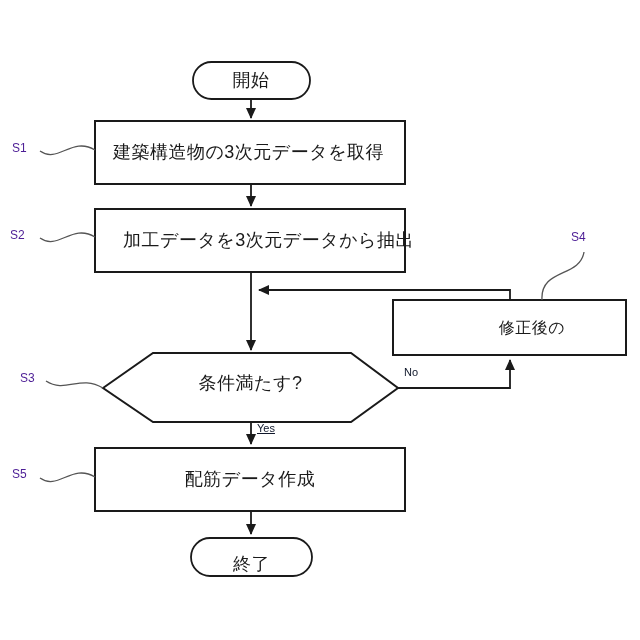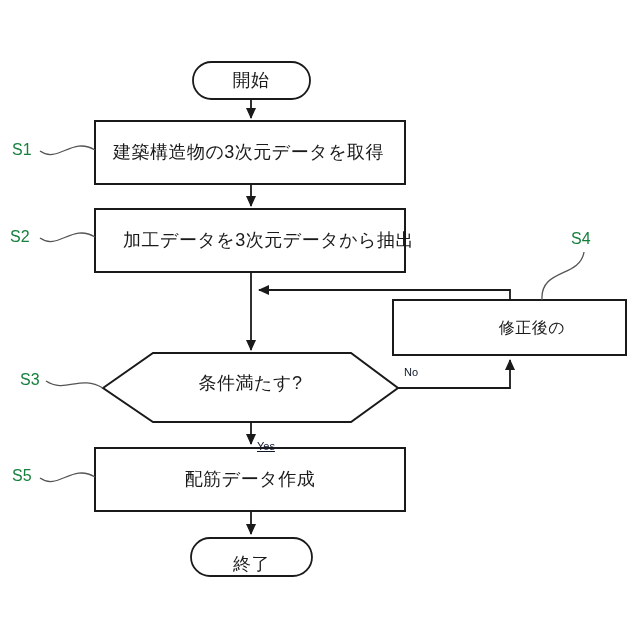--- a/index.html
+++ b/index.html
@@ -33,22 +33,22 @@
     line-height: 1.2;
     white-space: nowrap;
   }
   .node-label.two-line {
     flex-direction: column;
     font-size: 16px;
     line-height: 1.25;
   }
   .step-label {
     position: absolute;
-    font-size: 16px;
-    color: #15803d;
+    font-size: 12px;
+    color: #4c1d95;
     white-space: nowrap;
   }
   .edge-label {
     position: absolute;
     font-size: 11px;
     color: #0f172a;
     white-space: nowrap;
   }
 </style>
 </head>
@@ -103,16 +103,16 @@
   <div class="node-label" style="left:95px; top:448px; width:310px; height:63px;">配筋データ作成</div>
 
   <div class="node-label" style="left:191px; top:538px; width:121px; height:54px;">終了</div>
 
   <div class="step-label" style="left:12px; top:141px;">S1</div>
   <div class="step-label" style="left:10px; top:228px;">S2</div>
   <div class="step-label" style="left:20px; top:371px;">S3</div>
   <div class="step-label" style="left:571px; top:230px;">S4</div>
   <div class="step-label" style="left:12px; top:467px;">S5</div>
 
-  <div class="edge-label" style="left:257px; top:440px;text-decoration:underline;">Yes</div>
+  <div class="edge-label" style="left:257px; top:422px;text-decoration:underline;">Yes</div>
   <div class="edge-label" style="left:404px; top:366px;">No</div>
 
 </div>
 
 </body></html>

